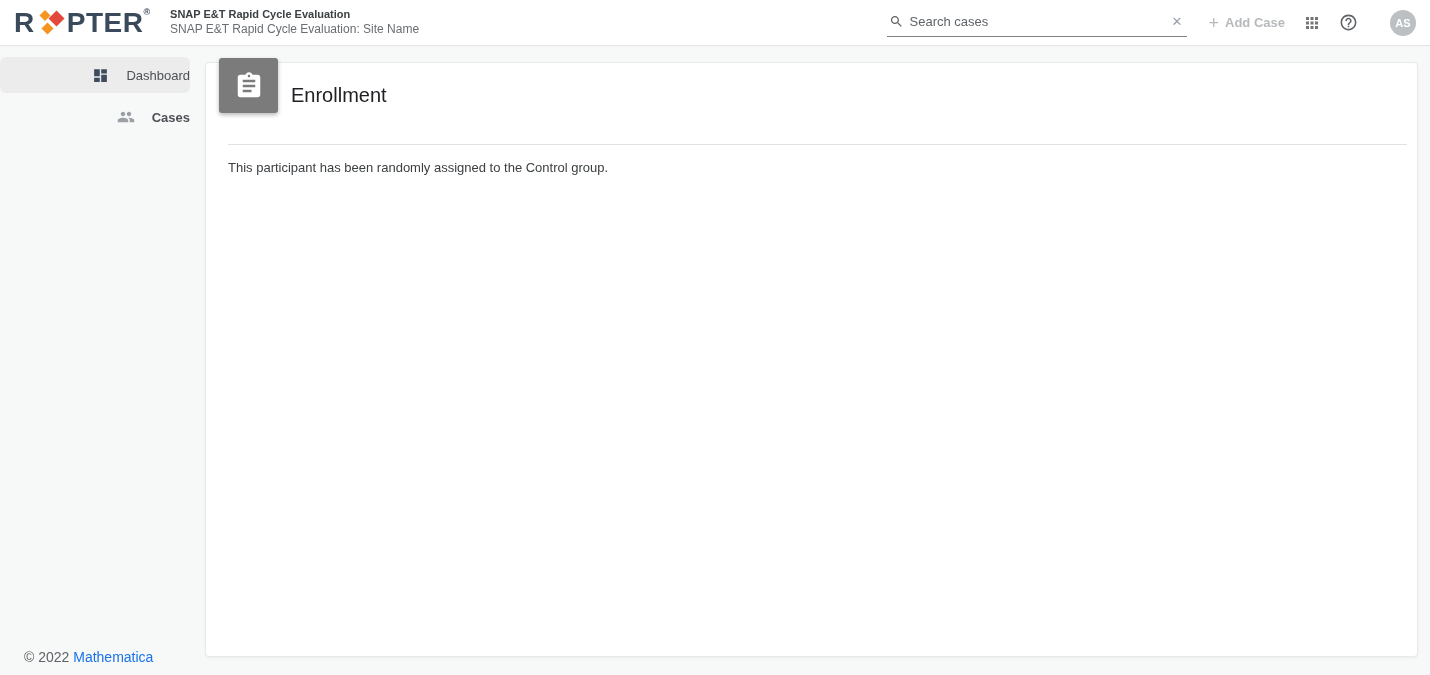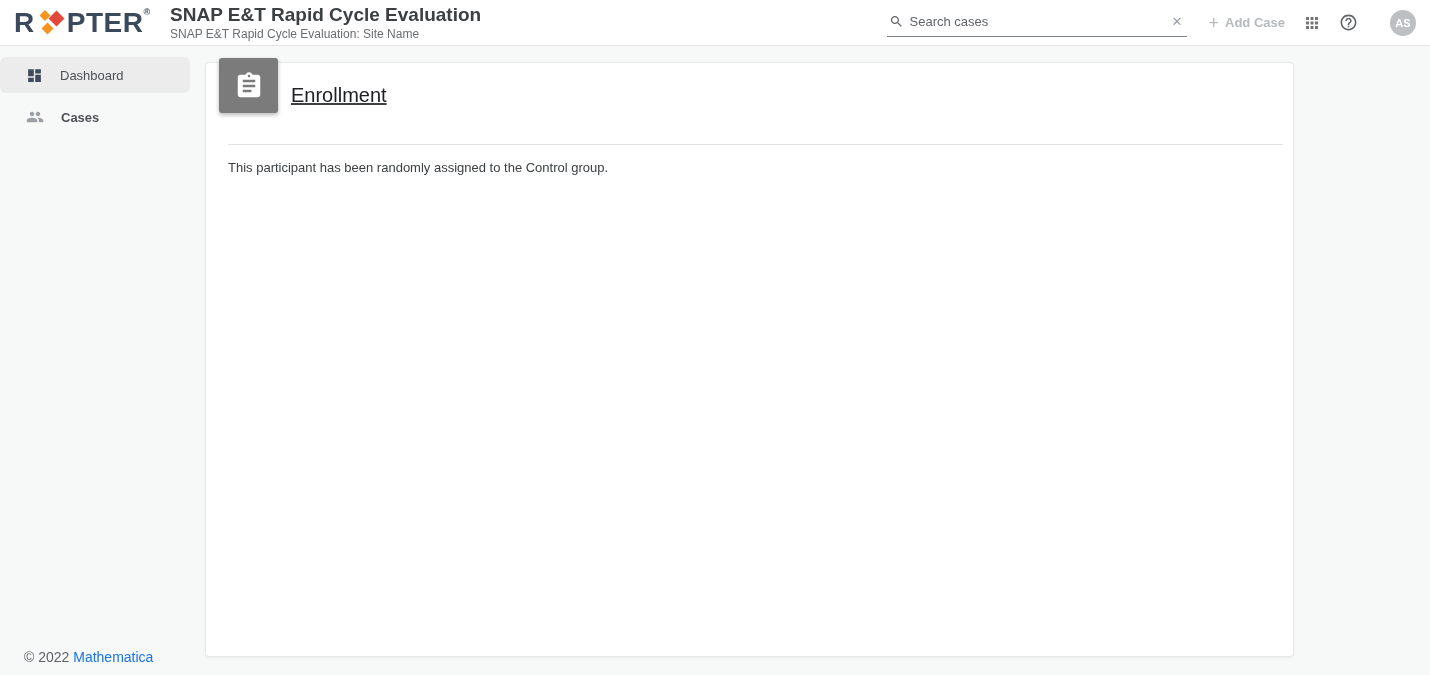--- a/index.html
+++ b/index.html
@@ -20,21 +20,21 @@
   }
   .logo { display:flex; align-items:flex-start; line-height:1; }
   .logo-word { display:flex; align-items:center; }
   .logo-letters {
     font-size:28px; font-weight:bold; color:#3a4a5a; letter-spacing:.5px;
   }
   .logo-diamonds { margin:2px 1px 0 1px; }
   .logo-reg { font-size:9px; color:#3a4a5a; font-weight:bold; margin-top:2px; }
 
   .app-title-block { margin-left:20px; }
-  .app-title { font-size:19px; font-weight:bold; color:#3c4043; line-height:1.25; }
+  .app-title { font-size:11px; font-weight:bold; color:#3c4043; line-height:1.25; }
   .app-subtitle { font-size:12px; color:#696e72; line-height:1.3; }
 
   .search-wrap {
     margin-left:auto; width:300px; height:28px;
     display:flex; align-items:center; gap:6px;
     border-bottom:1px solid #7d8287; padding:0 2px 2px 2px;
   }
   .search-wrap svg { flex:0 0 auto; }
   .search-input {
     flex:1; border:none; outline:none; background:transparent;
@@ -60,35 +60,34 @@
     display:flex; align-items:center; justify-content:center;
     margin-left:32px; cursor:pointer; border:none;
     font-family:"Liberation Sans", sans-serif;
   }
 
   
   .sidebar { position:absolute; top:46px; left:0; width:190px; bottom:0; }
   .nav-item {
     height:36px; margin-top:11px; display:flex; align-items:center;
     padding-left:26px; gap:17px; font-size:13px; color:#4d5156;
-    border-radius:6px; cursor:pointer;
+    border-radius:6px; cursor:pointer;justify-content:flex-end;
   }
   .nav-item + .nav-item { margin-top:6px;font-weight:bold; }
   .nav-item.active { background:#ececec; }
   .sidebar-footer {
     position:absolute; left:24px; bottom:10px; font-size:14px; color:#5f6368;
   }
   .sidebar-footer a { color:#1a73e8; text-decoration:none; cursor:pointer; }
 
   
   .card {
-    position:absolute; left:205px; top:62px; width:1089px; height:595px;
+    position:absolute; left:205px; top:62px; width:1213px; height:595px;
     background:#fff; border:1px solid #e9e9e9; border-radius:4px;
     box-shadow:0 1px 3px rgba(0,0,0,.05);
-    text-decoration:underline;
   }
   .page-badge {
     position:absolute; left:13px; top:-5px; width:59px; height:55px;
     background:#7b7b7b; border-radius:3px;
     display:flex; align-items:center; justify-content:center;
     box-shadow:0 2px 4px rgba(0,0,0,.28);
   }
   .card-header { padding:21px 0 0 85px; height:68px; }
   .page-title { font-size:20px; font-weight:500; color:#202124; }
 

